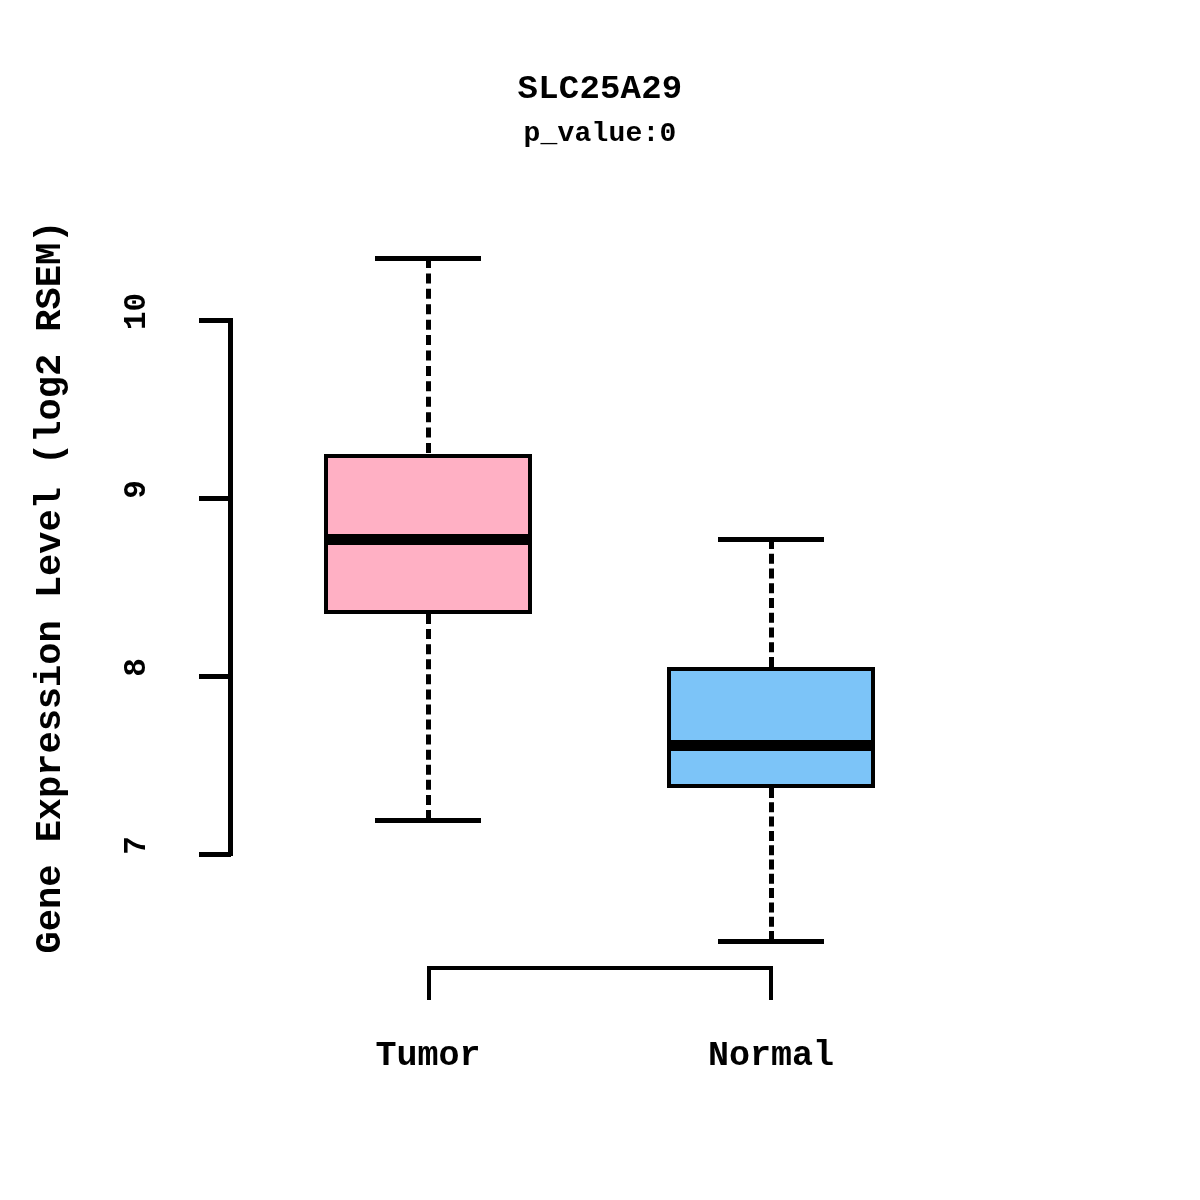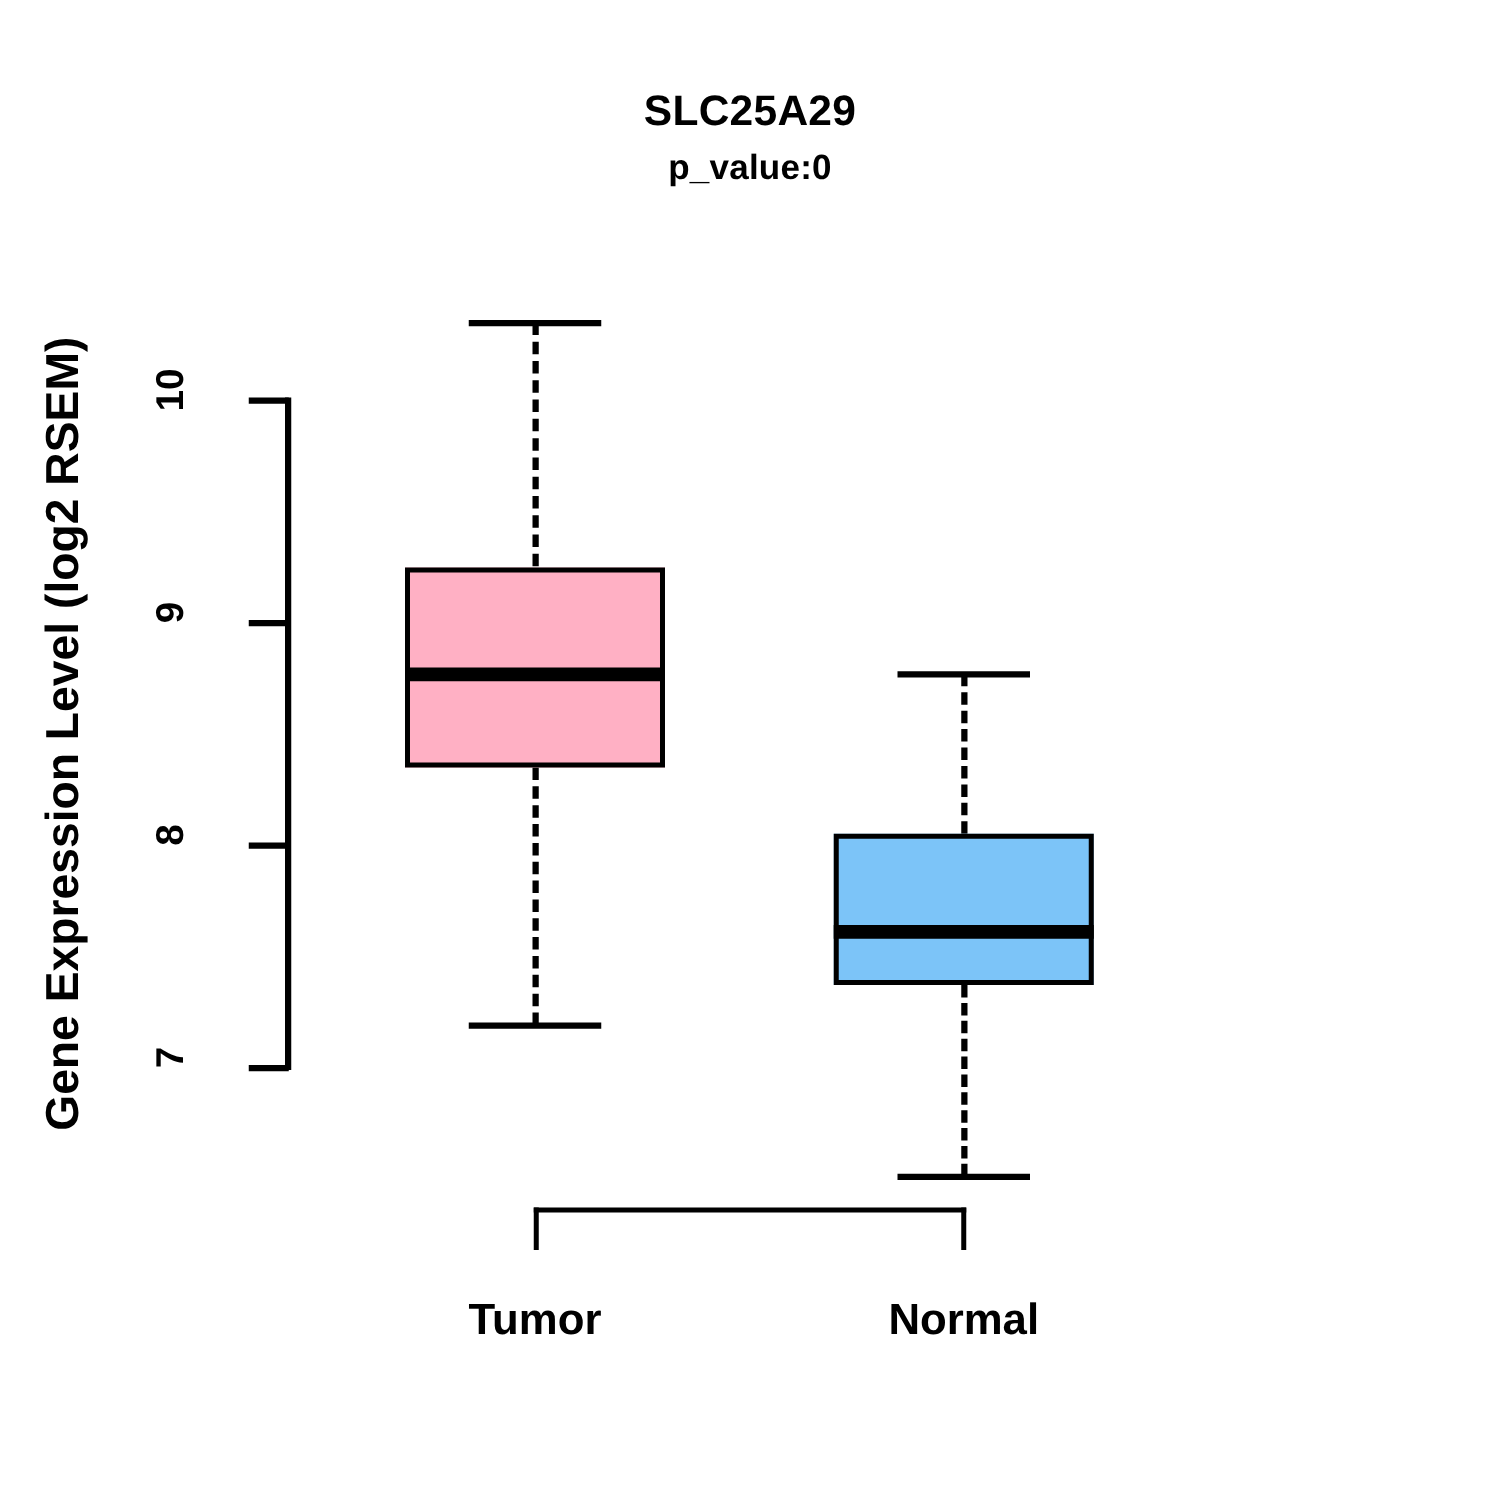--- a/index.html
+++ b/index.html
@@ -5,21 +5,21 @@
   html, body {
     margin: 0;
     padding: 0;
     background: #ffffff;
   }
   #plot {
     position: relative;
     width: 996px;
     height: 1200px;
     background: #ffffff;
-    font-family: Liberation Sans, sans-serif;
+    font-family: Liberation Mono, monospace;
     overflow: hidden;
   }
 
   
   .main-title {
     position: absolute;
     left: 0;
     width: 1200px;
     text-align: center;
     font-weight: bold;

